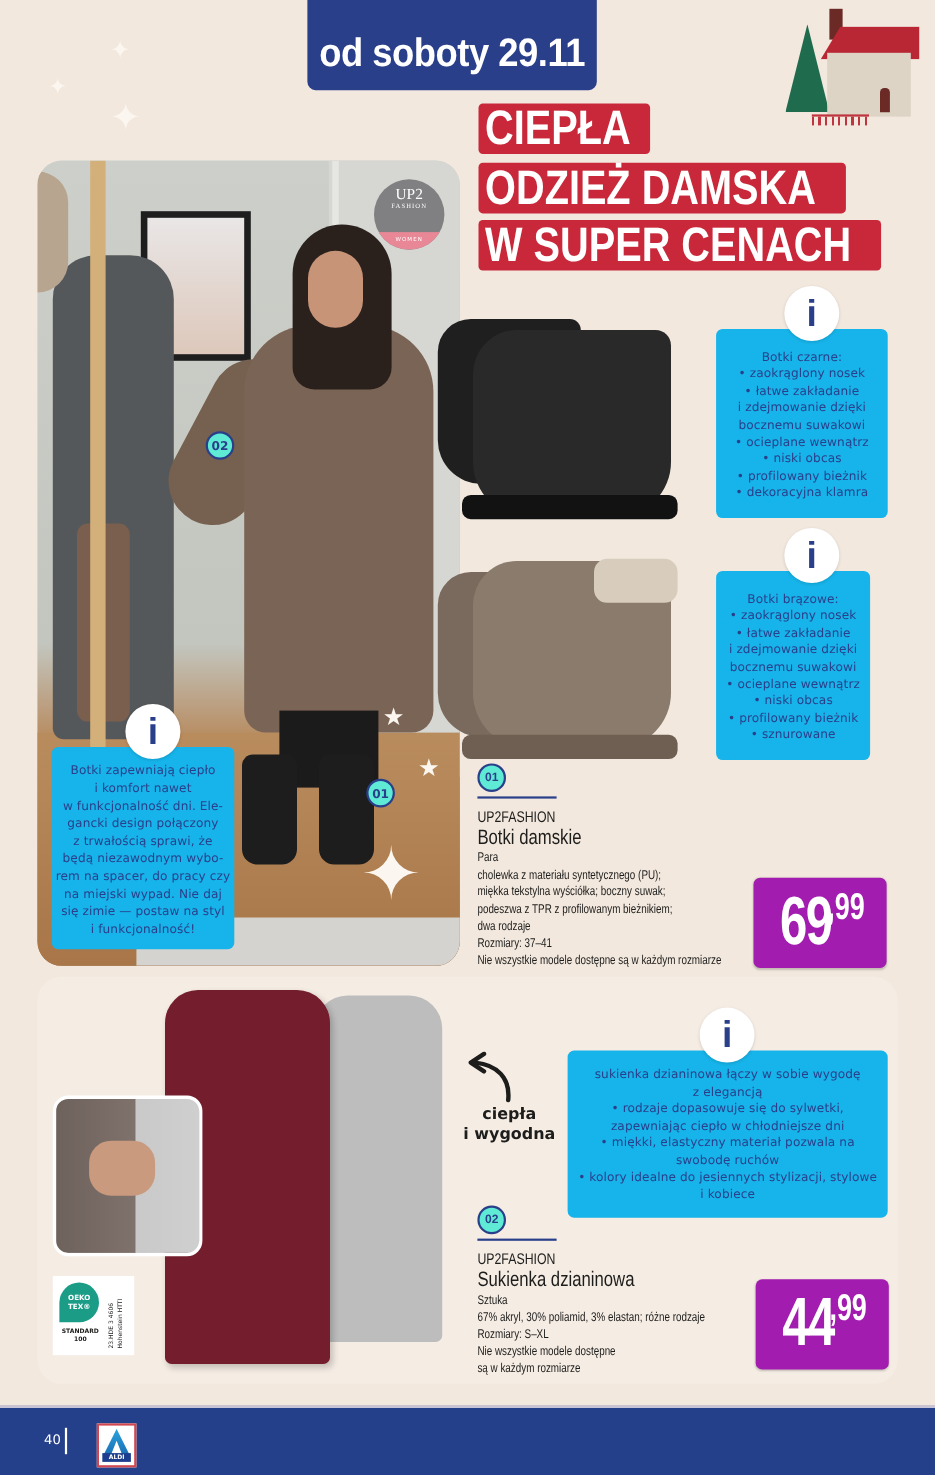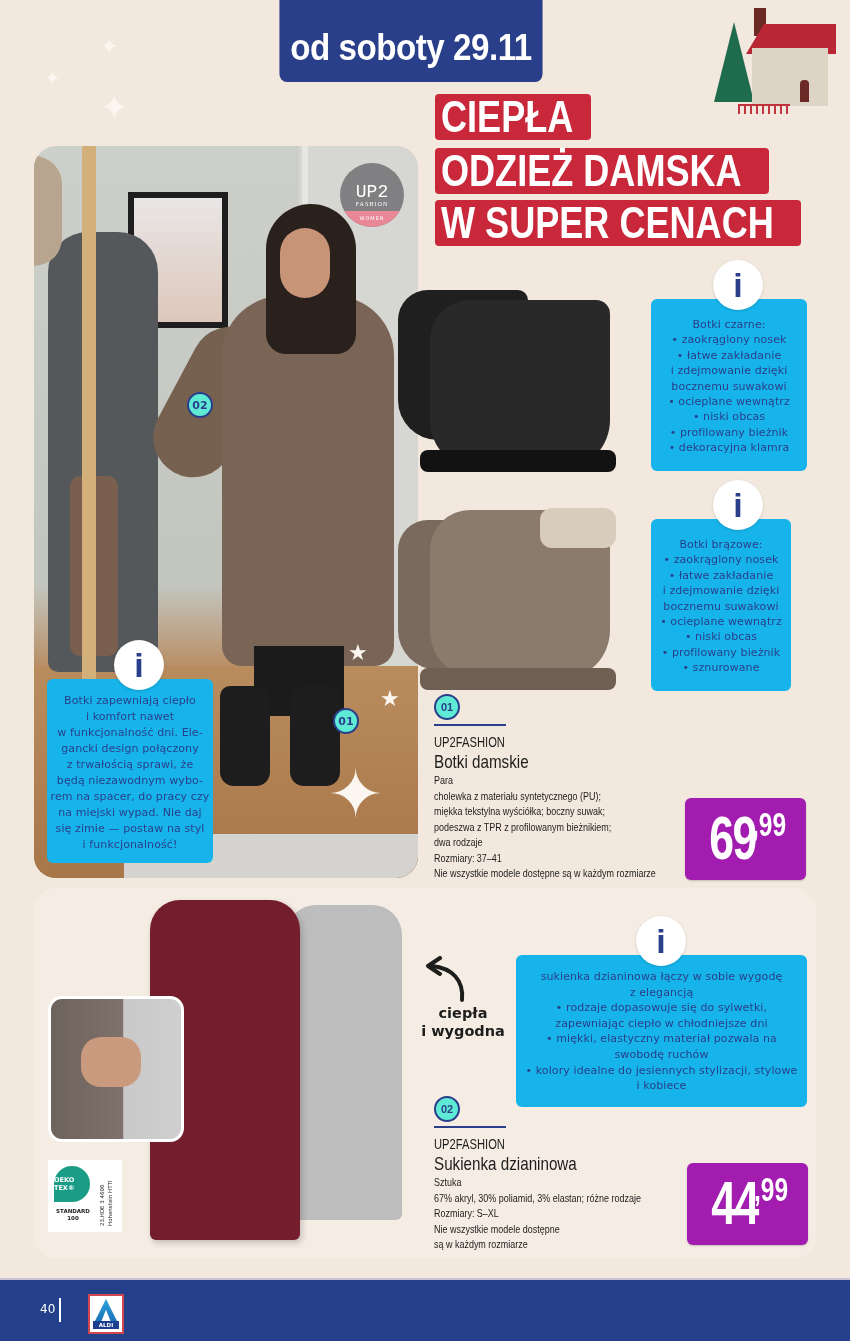--- a/index.html
+++ b/index.html
@@ -57,21 +57,21 @@
      background: #7a6455; border-radius: 60px 60px 20px 20px; }
   .hero .arm-left { left: 138px; top: 176px; width: 80px; height: 160px; background: #76604f; border-radius: 40px; transform: rotate(28deg); }
   .hero .legs { left: 220px; top: 500px; width: 90px; height: 70px; background: #1c1b1b; }
   .hero .boot-l { left: 186px; top: 540px; width: 50px; height: 100px; background: #1e1d1d; border-radius: 10px 10px 14px 14px; }
   .hero .boot-r { left: 256px; top: 540px; width: 50px; height: 100px; background: #1e1d1d; border-radius: 10px 10px 14px 14px; }
 
   .brand-badge {
     left: 340px; top: 163px; width: 64px; height: 64px; border-radius: 50%;
     background: #808083; overflow: hidden; text-align: center; color: #fff;
   }
-  .brand-badge .up2 { font-family: Liberation Mono, monospace; font-size: 18px; margin-top: 20px; line-height: 1; }
+  .brand-badge .up2 { font-family: Liberation Serif, serif; font-size: 14px; margin-top: 8px; line-height: 1; }
   .brand-badge .fashion { font-family: "Liberation Serif", serif; font-size: 6px; letter-spacing: 1px; }
   .brand-badge .women { position: absolute; bottom: 0; left: 0; right: 0; height: 16px; background: #e88796; font-size: 5px; letter-spacing: 1px; line-height: 14px; }
 
   .num-marker {
     width: 26px; height: 26px; border-radius: 50%; border: 2px solid #2a3f8a;
     background: #5eead4; color: #2a3f8a; font-size: 11px; font-weight: 700;
     display: flex; align-items: center; justify-content: center;
   }
 
   
@@ -114,21 +114,21 @@
 
   
   .lower-panel { left: 34px; top: 888px; width: 782px; height: 370px; background: #f5ece4; border-radius: 22px; }
   .dress-red { left: 150px; top: 900px; width: 150px; height: 340px; background: #741d2c; border-radius: 30px 30px 6px 6px; box-shadow: 2px 3px 6px rgba(0,0,0,0.2); }
   .dress-grey { left: 286px; top: 905px; width: 116px; height: 315px; background: #bdbdbd; border-radius: 30px 30px 6px 6px; }
   .texture-inset { left: 48px; top: 996px; width: 136px; height: 146px; border-radius: 14px; border: 3px solid #fff;
      background: linear-gradient(90deg, #6e625d 0%, #7f716b 55%, #c9c9c9 56%, #cfcfcf 100%); overflow: hidden; }
   .texture-hand { left: 30px; top: 38px; width: 60px; height: 50px; background: #c99a7d; border-radius: 20px; }
 
   .oeko { left: 48px; top: 1160px; width: 74px; height: 72px; background: #fff; }
-  .oeko-drop { left: 6px; top: 6px; width: 36px; height: 36px; background: #1b9c87; border-radius: 50% 50% 50% 0; color: #fff; font-size: 6.5px; font-weight: 700; text-align: left; line-height: 8px; padding-top: 10px; }
+  .oeko-drop { left: 6px; top: 6px; width: 36px; height: 36px; background: #1b9c87; border-radius: 50% 50% 50% 0; color: #fff; font-size: 6.5px; font-weight: 700; text-align: center; line-height: 8px; padding-top: 10px; }
   .oeko-std { left: 2px; top: 48px; width: 46px; text-align: center; font-size: 5.5px; font-weight: 700; line-height: 7px; }
   .oeko-code { left: 50px; top: 4px; width: 22px; height: 62px; font-size: 5.5px; writing-mode: vertical-rl; transform: rotate(180deg); line-height: 8px; }
 
   .callout { font-family: "DejaVu Sans", sans-serif; font-weight: 700; font-size: 14.5px; text-align: center; line-height: 18px; color: #1d1d1b; }
 
   
   .footer { left: 0; top: 1278px; width: 850px; height: 63px; background: #24408b; border-top: 2px solid #c9c3d6; }
   .page-num { left: 40px; top: 22px; color: #fff; font-size: 12px; }
   .page-sep { left: 59px; top: 18px; width: 2px; height: 24px; background: #fff; }
   .aldi-logo { left: 88px; top: 14px; width: 36px; height: 40px; background: #fff; border: 2px solid #d1474f; }

